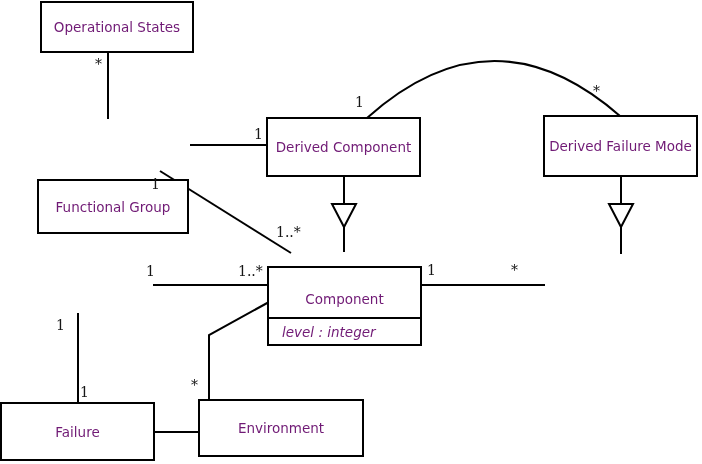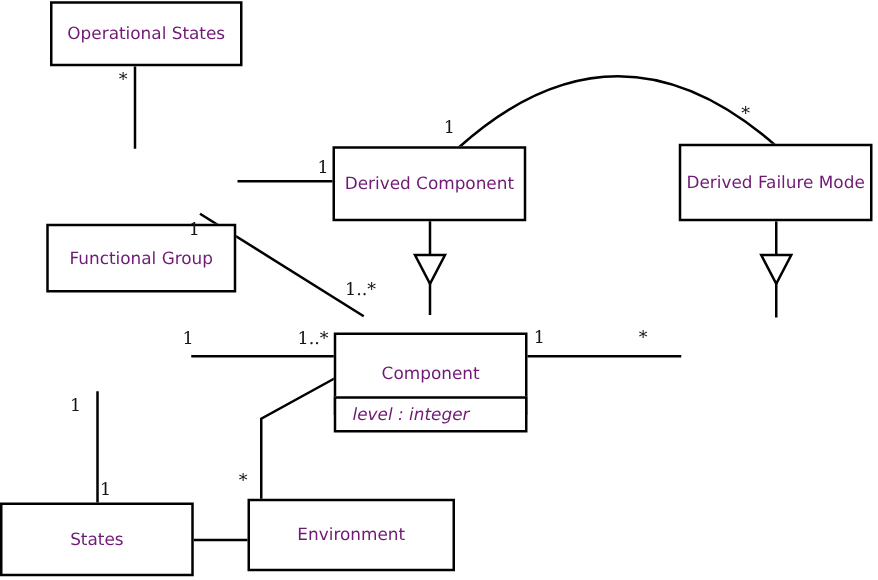--- a/index.html
+++ b/index.html
@@ -97,21 +97,21 @@
 
   <div class="uml-class" style="left:267px; top:266px; width:155px; height:66px;">
     <span>Component</span>
   </div>
   <div class="uml-class uml-attr" style="left:267px; top:317px; width:155px; height:29px;">
     <span>level : integer</span>
   </div>
 
 
   <div class="uml-class" style="left:0px; top:402px; width:155px; height:59px;">
-    <span>States</span>
+    <span>Failure</span>
   </div>
 
   <div class="uml-class" style="left:198px; top:399px; width:166px; height:58px;">
     <span>Environment</span>
   </div>
 
   <span class="mult" style="left:95px; top:57px;">*</span>
   <span class="mult" style="left:254px; top:127px;">1</span>
   <span class="mult" style="left:151px; top:177px;">1</span>
   <span class="mult" style="left:276px; top:225px;">1..*</span>

